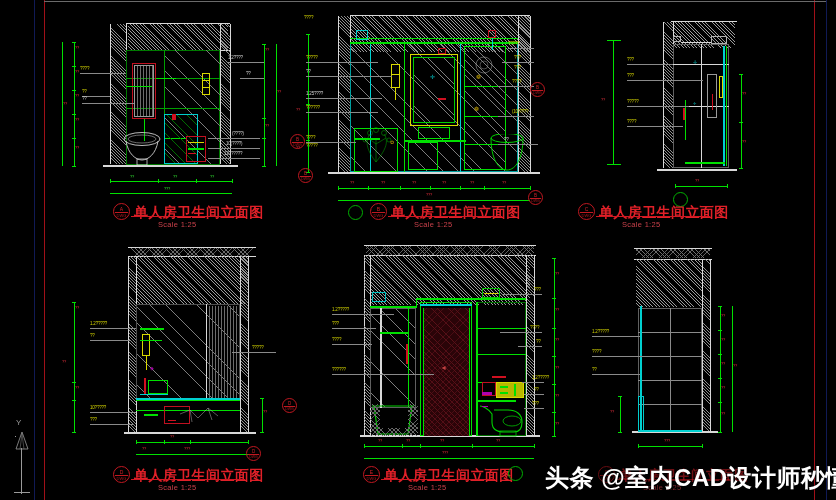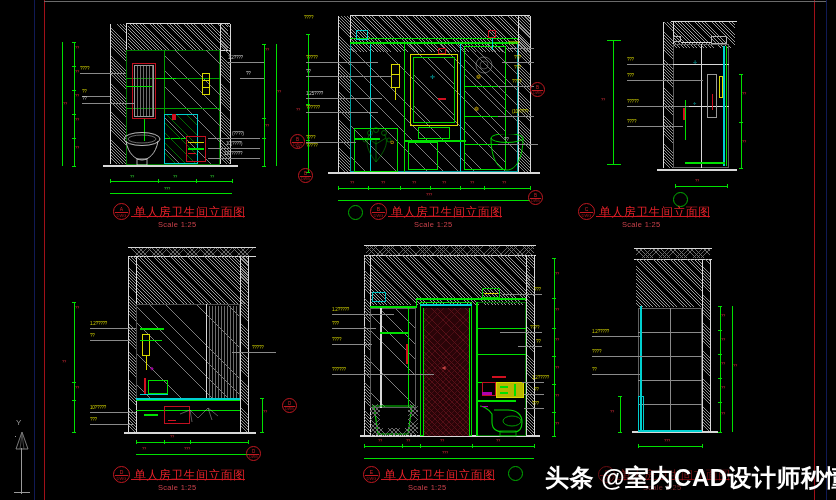--- a/index.html
+++ b/index.html
@@ -56,21 +56,21 @@
 
   
   .txt{position:absolute;white-space:nowrap;line-height:1;}
   .dim-red{color:#e0303c;font-size:4px;letter-spacing:-0.2px;}
   .dim-g{color:#30e030;font-size:4px;letter-spacing:-0.2px;}
   .note-y{color:#d0d000;font-size:4.5px;letter-spacing:-0.2px;}
   .note-w{color:#cfcfcf;font-size:4.5px;letter-spacing:-0.2px;}
 
   
   .title-wrap{position:absolute;}
-  .title-cn{position:absolute;color:#e02028;font-size:12px;font-weight:normal;
+  .title-cn{position:absolute;color:#e02028;font-size:14px;font-weight:bold;
             white-space:nowrap;letter-spacing:.4px;}
   .title-rule{position:absolute;height:1.4px;background:#d01822;}
   .title-scale{position:absolute;color:#c8404a;font-size:7.5px;white-space:nowrap;letter-spacing:.3px;}
   .title-bubble{position:absolute;width:17px;height:17px;border-radius:50%;
                 border:1.4px solid #c01820;box-sizing:border-box;}
   .title-bubble .bt{position:absolute;left:0;right:0;top:2px;text-align:center;
                 color:#d02028;font-size:5px;}
   .title-bubble .bb{position:absolute;left:0;right:0;bottom:1.5px;text-align:center;
                 color:#b0181f;font-size:4px;}
   .title-bubble .bsep{position:absolute;left:1px;right:1px;top:8px;height:1px;background:#c01820;}

